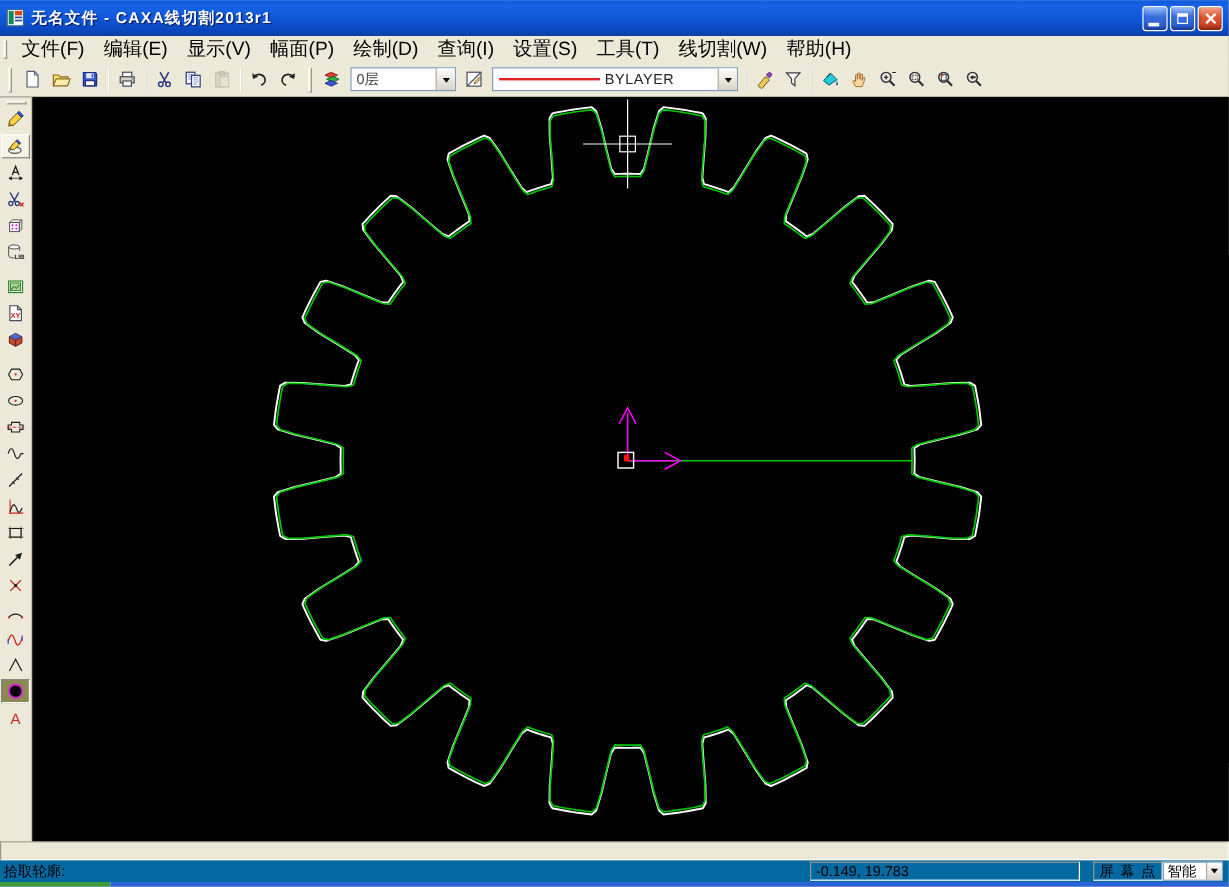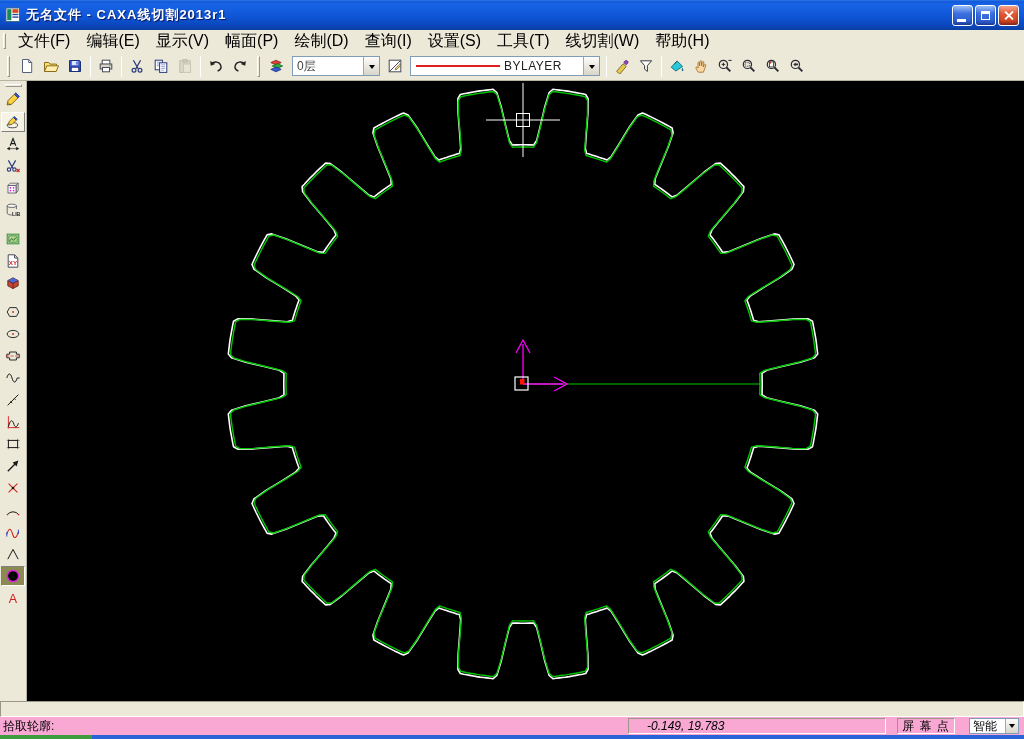--- a/index.html
+++ b/index.html
@@ -38,48 +38,48 @@
   .tgrip { width:3px; height:21px; margin:0 5px; border-left:1px solid #fff; border-top:1px solid #fff;
     border-right:1px solid #9a968a; border-bottom:1px solid #9a968a; flex:0 0 auto; }
   .combo { height:20px; background:#fff; border:1px solid #7f9db9; display:flex; align-items:center;
     font-size:12px; margin:0 3px; flex:0 0 auto; }
   .combo .val { padding:0 4px; white-space:nowrap; color:#404040; }
   .combo .spacer { flex:1; }
   .combo .dd { width:16px; height:100%; background:linear-gradient(180deg,#fdfdfb,#d8d4c8);
     border-left:1px solid #aca899; display:flex; align-items:center; justify-content:center; }
   .arrow { width:0; height:0; border:3.5px solid transparent; border-top:4.5px solid #000; margin-top:4px; }
   .layer-combo { width:88px; }
-  .lt-combo { width:190px;text-align:right; }
+  .lt-combo { width:205px;text-align:right; }
   .lt-line { width:84px; height:0; border-top:2px solid #e02020; margin-left:5px; flex:0 0 auto; }
   .lt-combo .val { color:#222; letter-spacing:.5px; }
 
   
   .main { display:flex; height:620px; background:#000; }
   .left-toolbar { width:27px; background:#ece9d8; border-right:1px solid #b8b4a4;
     display:flex; flex-direction:column; align-items:center; padding-top:2px; flex:0 0 auto; }
   .hgrip { width:17px; height:3px; margin:1px 0 3px; border-top:1px solid #fff; border-left:1px solid #fff;
     border-bottom:1px solid #9a968a; border-right:1px solid #9a968a; }
   .lbtn { width:24px; height:20px; display:flex; align-items:center; justify-content:center; margin-bottom:2px; flex:0 0 auto; }
   .lbtn svg { display:block; }
   .lbtn.pressed { border:1px solid; border-color:#fff #808080 #808080 #fff; background:#f5f2e6; }
   .lbtn.active  { border:1px solid; border-color:#808080 #fff #fff #808080; background:#8a8a52; }
   .lgroup { display:flex; flex-direction:column; align-items:center; }
   .lgroup + .lgroup { margin-top:7px; }
   .canvas { flex:1; position:relative; background:#000; }
   .canvas svg { position:absolute; left:0; top:0; }
 
   
   .prompt-strip { height:16px; border:1px solid; border-color:#9a968a #fff #fff #9a968a; background:#ece9d8; }
-  .statusbar { height:18px; display:flex; align-items:center; font-size:12px; background:#f9a8d4; padding-left:3px; }
+  .statusbar { height:18px; display:flex; align-items:center; font-size:12px; background:#0369a1; padding-left:3px; }
   .sb-prompt { color:#000; white-space:nowrap; }
   .sb-box { border:1px solid; border-color:#9a968a #fff #fff #9a968a; height:16px;
     display:flex; align-items:center; }
-  .sb-coord { width:258px; margin-left:auto; padding:0 18px;font-style:italic; }
+  .sb-coord { width:225px; margin-left:auto; padding:0 4px; }
   .sb-screen { width:58px; margin-left:11px; justify-content:center; letter-spacing:1px; }
-  .sb-combo { width:50px; margin-left:14px; margin-right:5px; height:16px; background:#fff;
+  .sb-combo { width:50px; margin-left:0; margin-right:5px; height:16px; background:#fff;
     border:1px solid #7f9db9; display:flex; align-items:center; }
   .sb-combo .val { flex:1; padding-left:3px; }
   .sb-combo .dd { width:13px; height:100%; background:linear-gradient(180deg,#fdfdfb,#d8d4c8);
     border-left:1px solid #aca899; display:flex; align-items:center; justify-content:center; }
   .sb-combo .arrow { border-width:3px; border-top-width:4px; margin-top:3px; }
   .taskbar-strip { height:4px; display:flex; }
   .ts-green { width:92px; }
   .ts-blue { flex:1; }
 </style>
 </head>

